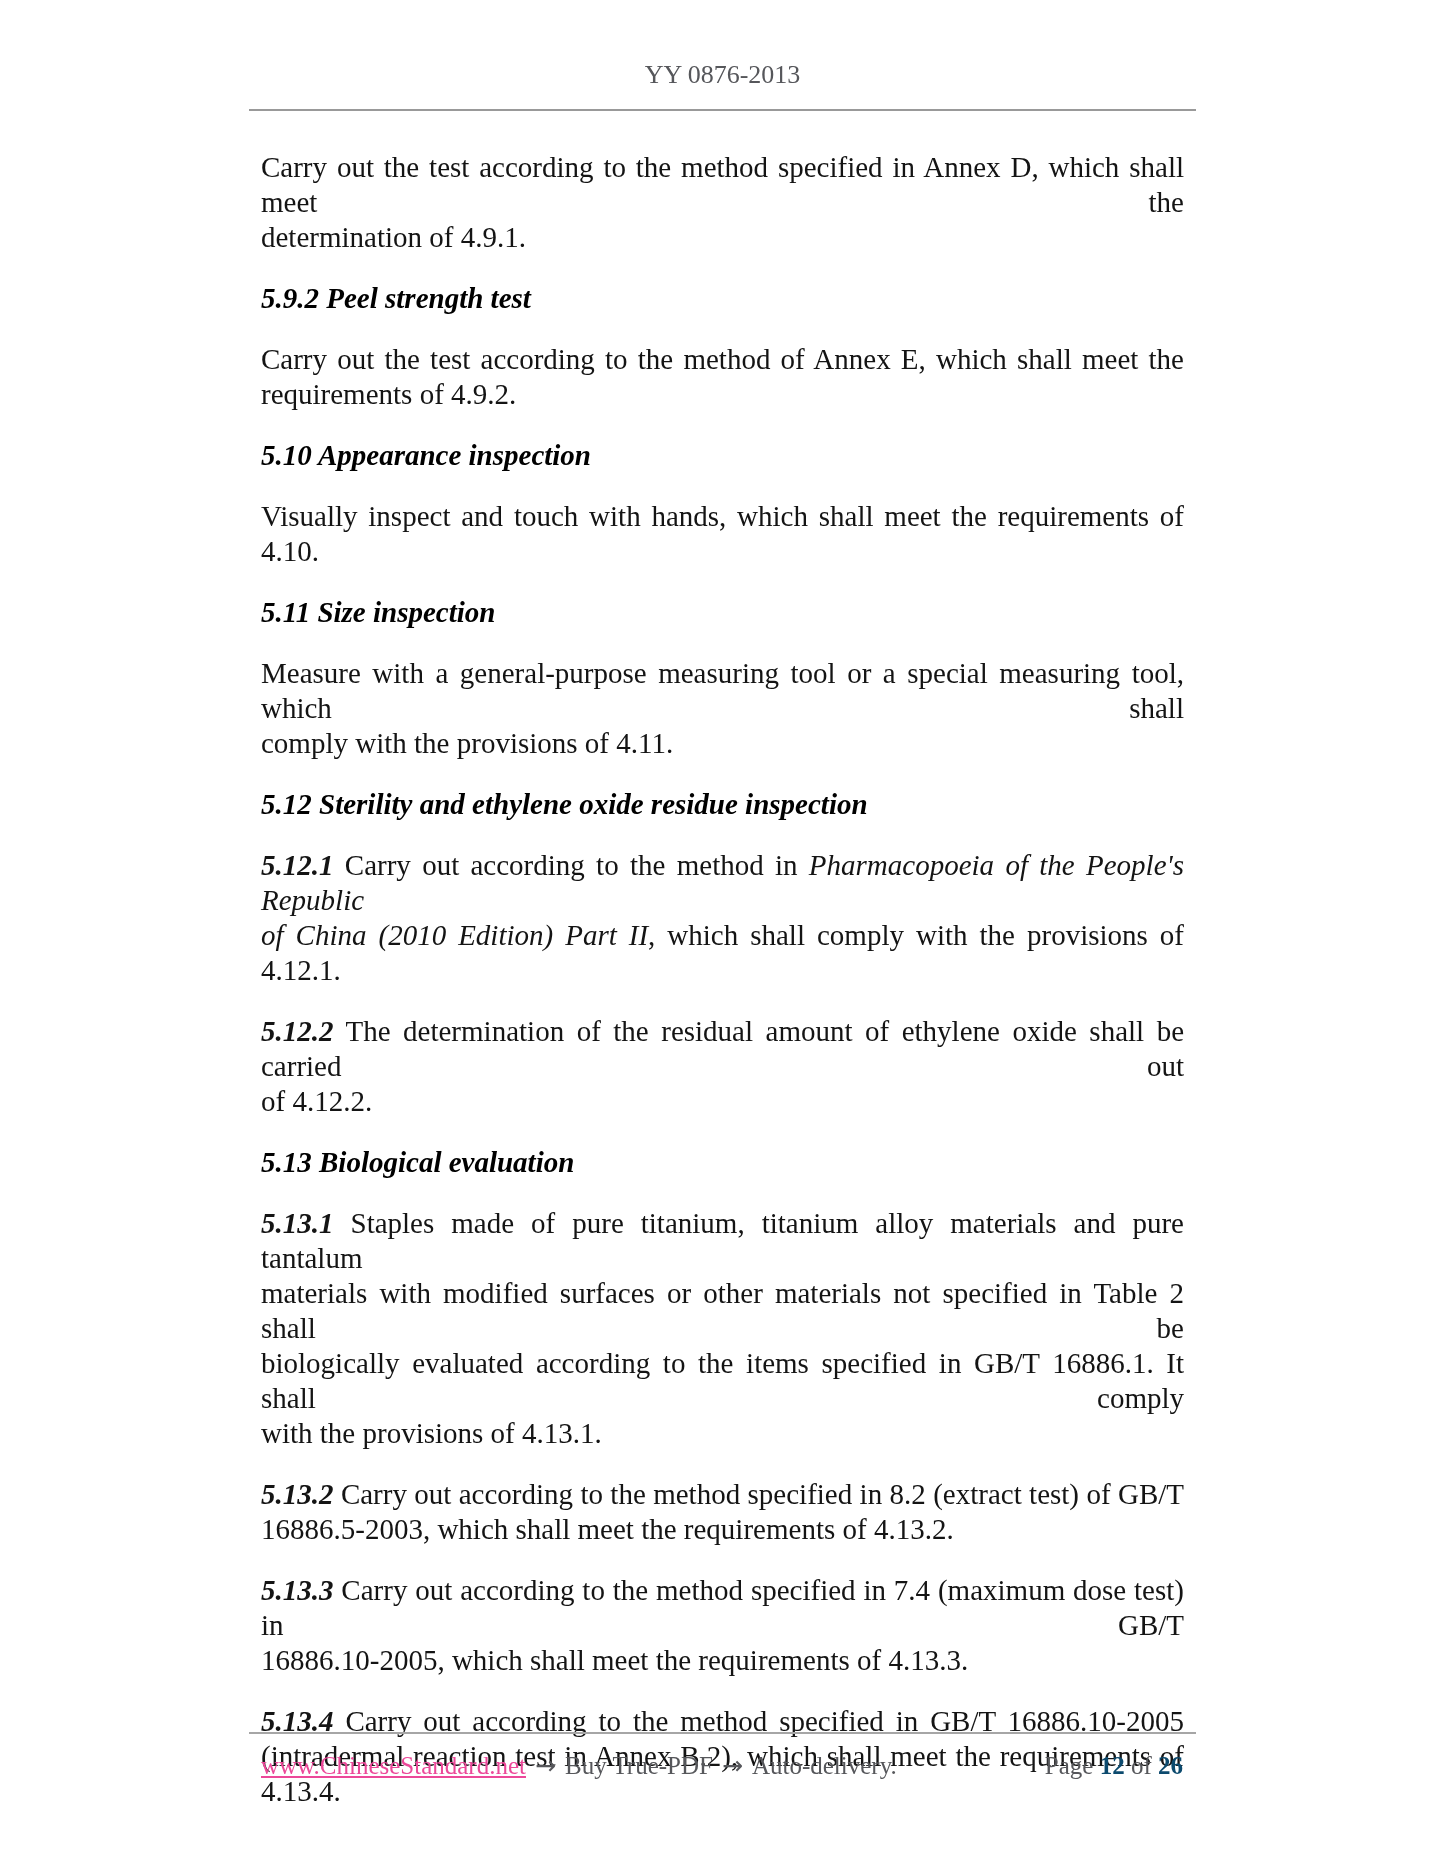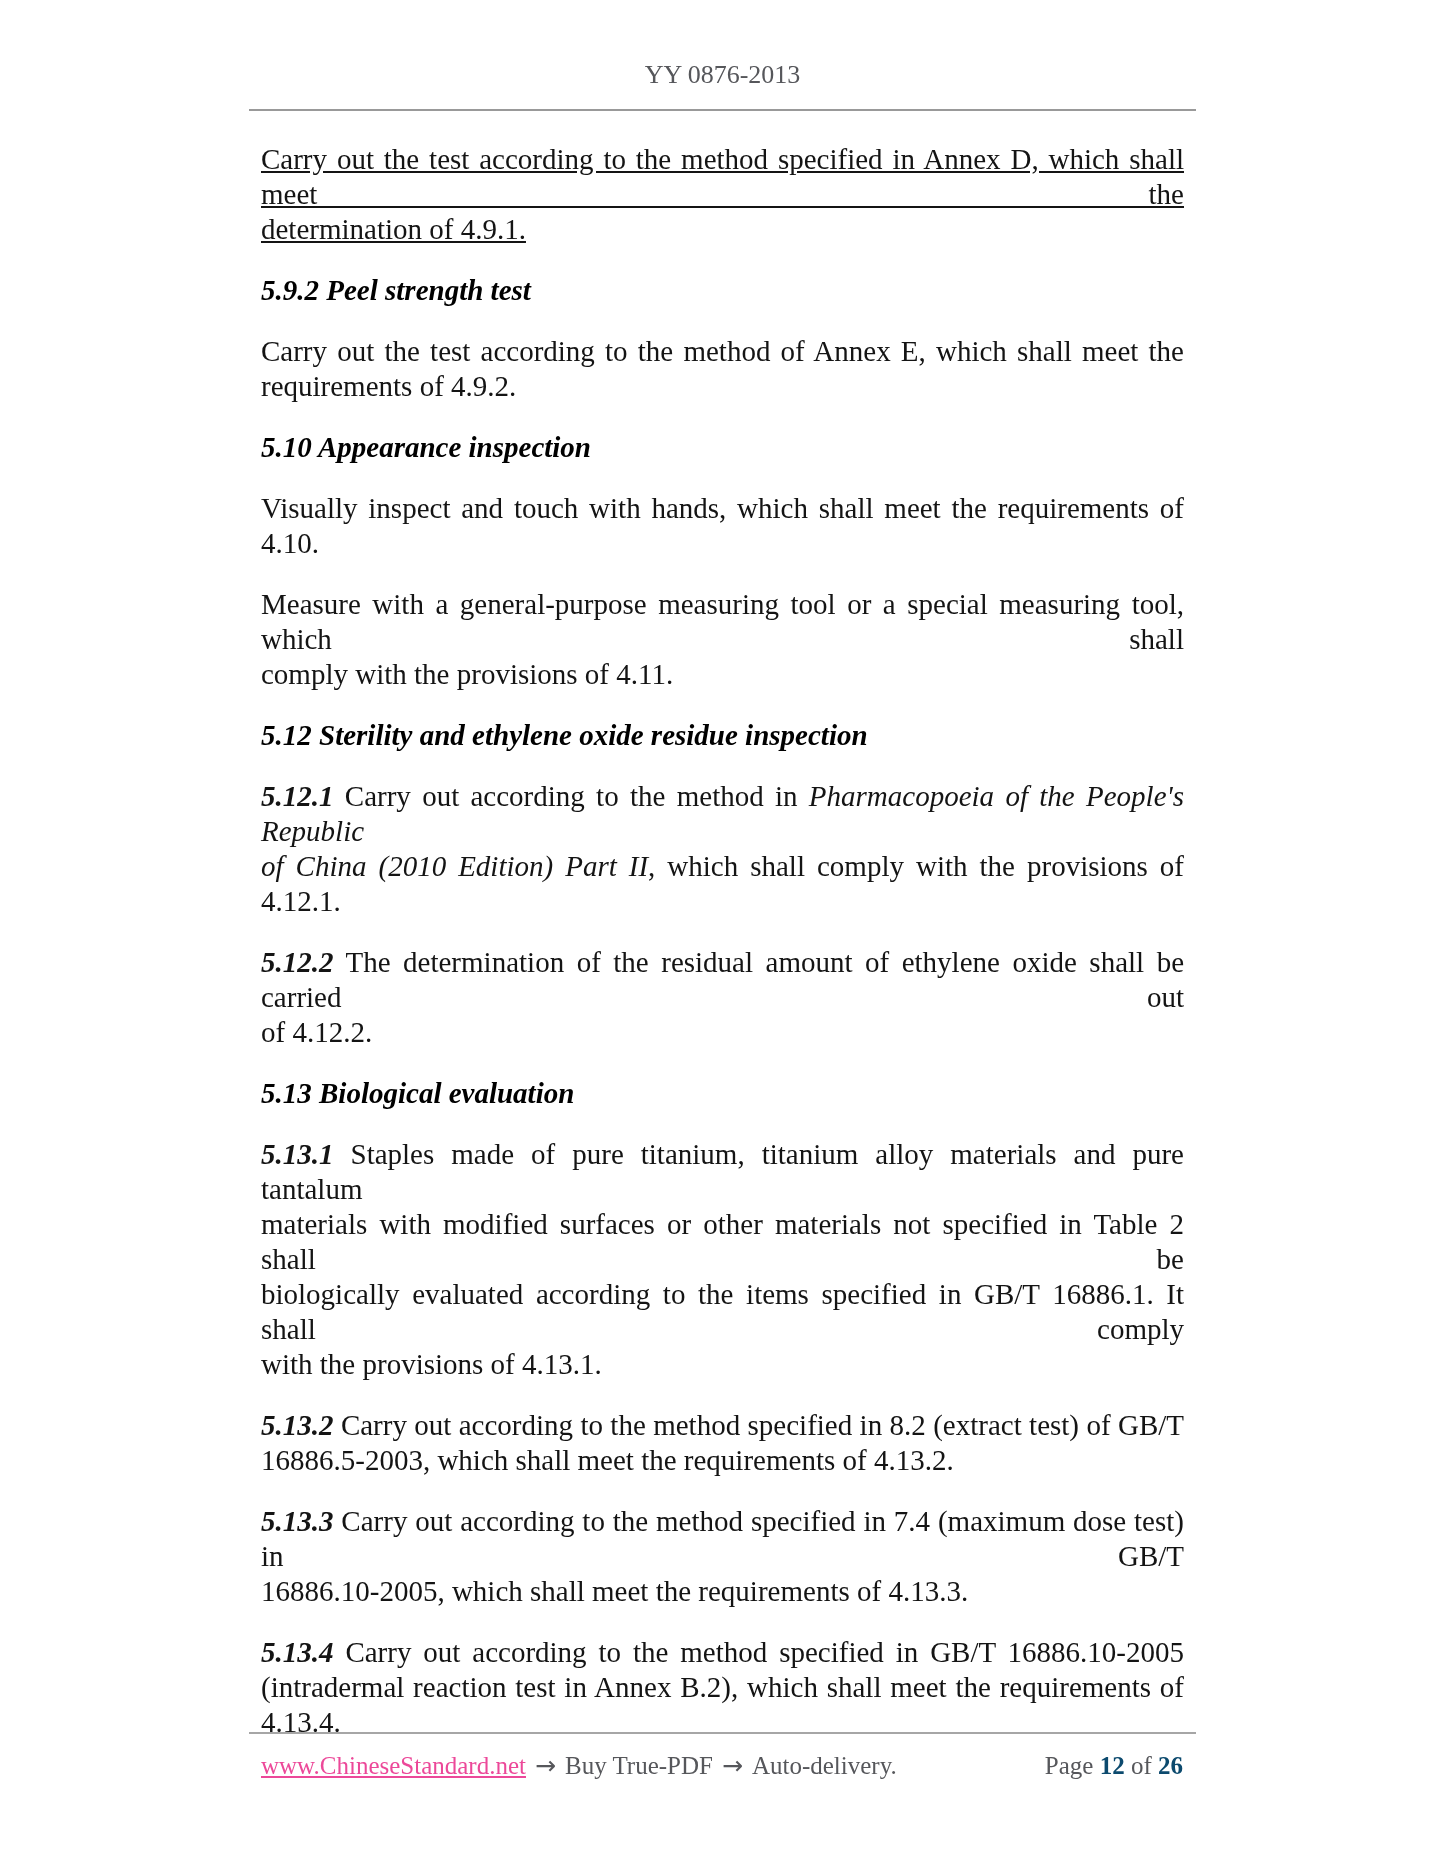--- a/index.html
+++ b/index.html
@@ -38,21 +38,21 @@
     top: 142px;
     left: 249px;
     width: 947px;
   }
   .block {
     margin: 26px 0;
     padding: 0 12px;
     font-size: 29px;
     line-height: 35px;
   }
-  .doc-body .block:first-child { margin-top: 0; text-decoration: underline; }
+  .doc-body .block:first-child { margin-top: 8px; }
   .line {
     text-align: justify;
     text-align-last: justify;
   }
   .line.last { text-align-last: left; }
   .h3 { font-weight: bold; color: #000; }
   .h3 .line, .h1 .line { text-align: left; text-align-last: left; }
   .b { font-weight: bold; font-style: italic; }
   .i { font-style: italic; }
   .footer-rule {
@@ -104,20 +104,23 @@
     <div class="block p">
       <div class="line"><span>Carry out the test according to the method of Annex E, which shall meet the</span></div>
       <div class="line last"><span>requirements of 4.9.2.</span></div>
     </div>
     <div class="block h3">
       <div class="line last"><span class="b">5.10 Appearance inspection</span></div>
     </div>
     <div class="block p">
       <div class="line last"><span>Visually inspect and touch with hands, which shall meet the requirements of 4.10.</span></div>
     </div>
+    <div class="block h3">
+      <div class="line last"><span class="b">5.11 Size inspection</span></div>
+    </div>
     <div class="block p">
       <div class="line"><span>Measure with a general-purpose measuring tool or a special measuring tool, which shall</span></div>
       <div class="line last"><span>comply with the provisions of 4.11.</span></div>
     </div>
     <div class="block h3">
       <div class="line last"><span class="b">5.12 Sterility and ethylene oxide residue inspection</span></div>
     </div>
     <div class="block p">
       <div class="line"><span class="b">5.12.1</span><span> Carry out according to the method in </span><span class="i">Pharmacopoeia of the People's Republic</span></div>
       <div class="line last"><span class="i">of China (2010 Edition) Part II</span><span>, which shall comply with the provisions of 4.12.1.</span></div>

